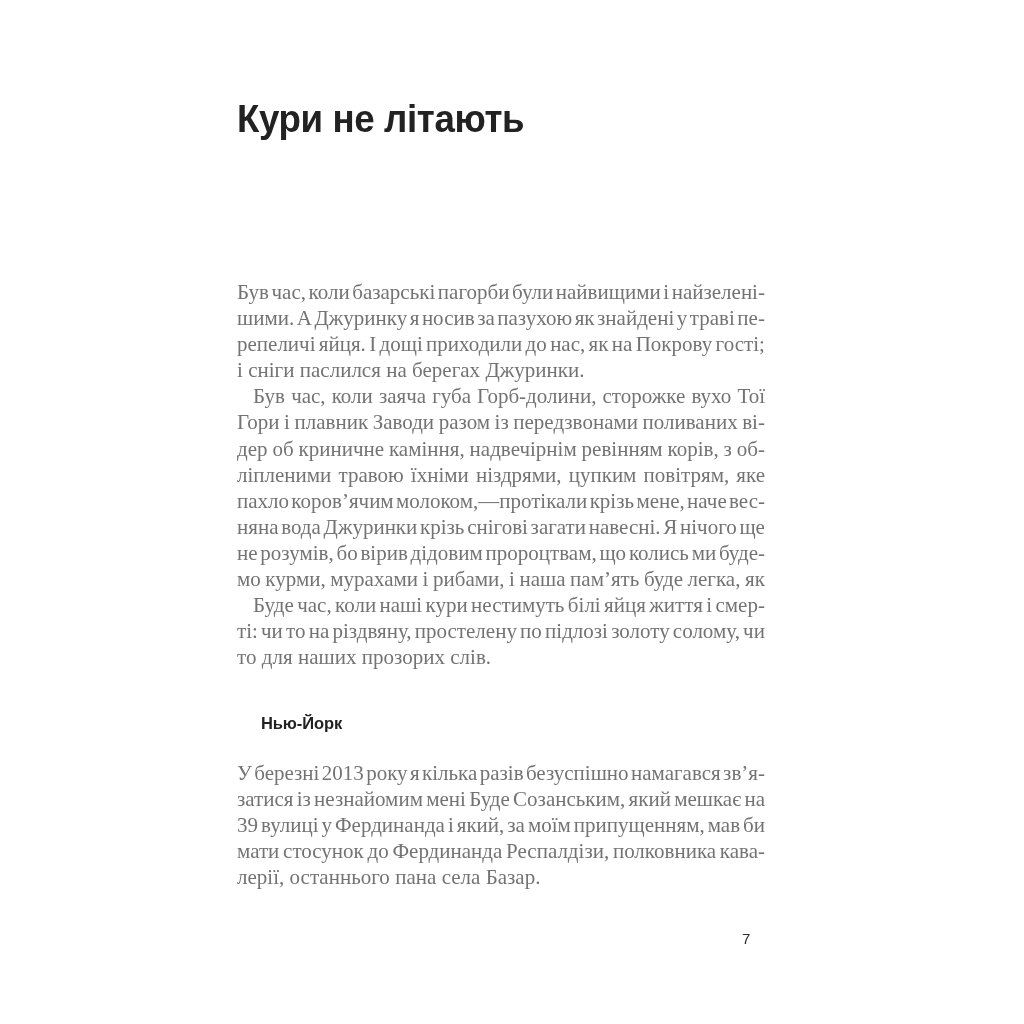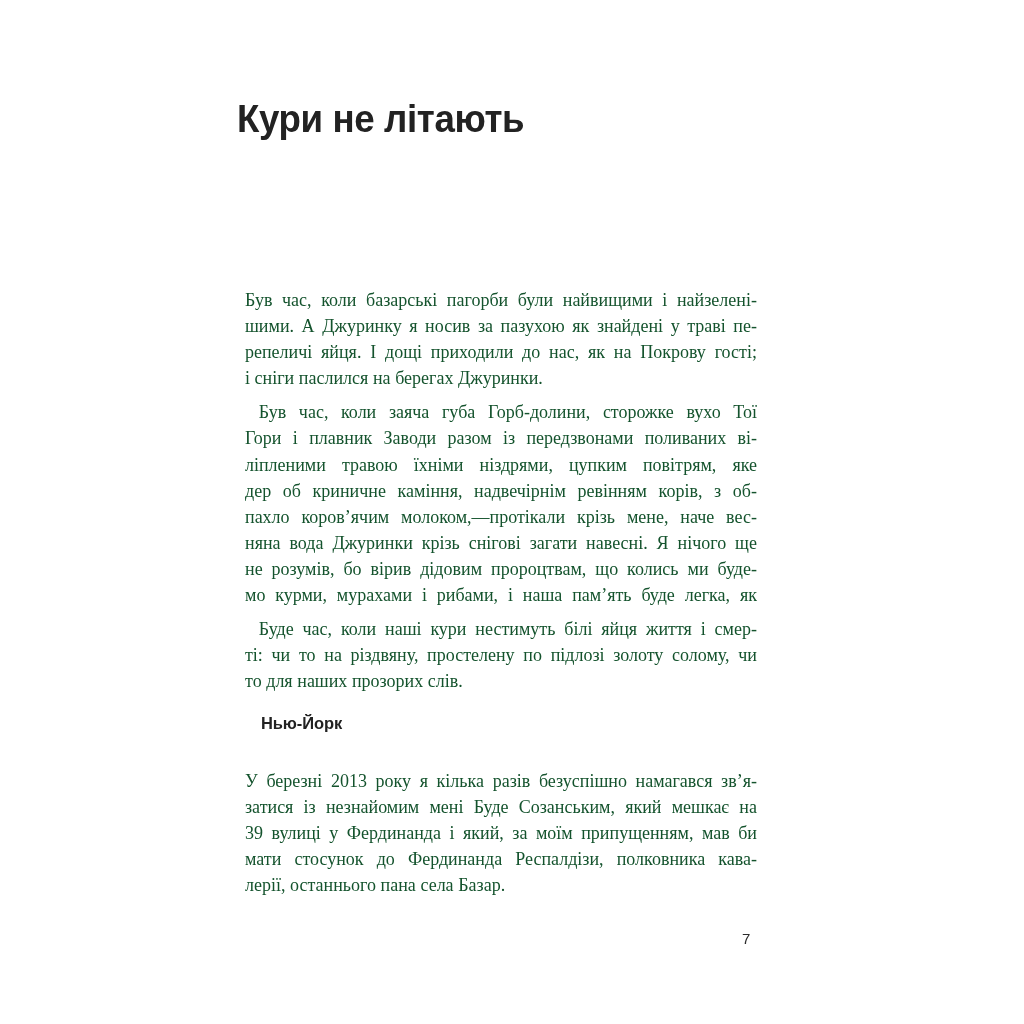--- a/index.html
+++ b/index.html
@@ -45,25 +45,25 @@
 
   
   .text-column {
     position: absolute;
     left: 237px;
     top: 279px;
     width: 528px;
   }
 
   .body-paragraph {
-    margin: 8px;
+    margin: 0;
     font-family: "Liberation Serif", "DejaVu Serif", serif;
-    font-size: 18px;
+    font-size: 21px;
     line-height: 26.1px;
-    color: #14532d;
+    color: #737373;
     text-align: justify;
     text-justify: inter-word;
     hyphens: manual;
     word-spacing: 0.1px;
   }
 
   .body-paragraph .ln {
     display: block;
     white-space: nowrap;
   }
@@ -124,22 +124,22 @@
   <div class="text-column">
     <p class="body-paragraph">
         <span class="ln just"><span>Був</span><span>час,</span><span>коли</span><span>базарські</span><span>пагорби</span><span>були</span><span>найвищими</span><span>і</span><span>найзелені-</span></span>
         <span class="ln just"><span>шими.</span><span>А</span><span>Джуринку</span><span>я</span><span>носив</span><span>за</span><span>пазухою</span><span>як</span><span>знайдені</span><span>у</span><span>траві</span><span>пе-</span></span>
         <span class="ln just"><span>репеличі</span><span>яйця.</span><span>І</span><span>дощі</span><span>приходили</span><span>до</span><span>нас,</span><span>як</span><span>на</span><span>Покрову</span><span>гості;</span></span>
         <span class="ln">і сніги паслился на берегах Джуринки.</span>
       </p>
     <p class="body-paragraph">
         <span class="ln just"><span>&nbsp;&nbsp;&nbsp;Був</span><span>час,</span><span>коли</span><span>заяча</span><span>губа</span><span>Горб-долини,</span><span>сторожке</span><span>вухо</span><span>Тої</span></span>
         <span class="ln just"><span>Гори</span><span>і</span><span>плавник</span><span>Заводи</span><span>разом</span><span>із</span><span>передзвонами</span><span>поливаних</span><span>ві-</span></span>
+        <span class="ln just"><span>дер</span><span>об</span><span>криничне</span><span>каміння,</span><span>надвечірнім</span><span>ревінням</span><span>корів,</span><span>з</span><span>об-</span></span>
         <span class="ln just"><span>ліпленими</span><span>травою</span><span>їхніми</span><span>ніздрями,</span><span>цупким</span><span>повітрям,</span><span>яке</span></span>
-        <span class="ln just"><span>дер</span><span>об</span><span>криничне</span><span>каміння,</span><span>надвечірнім</span><span>ревінням</span><span>корів,</span><span>з</span><span>об-</span></span>
         <span class="ln just"><span>пахло</span><span>коров’ячим</span><span>молоком,—протікали</span><span>крізь</span><span>мене,</span><span>наче</span><span>вес-</span></span>
         <span class="ln just"><span>няна</span><span>вода</span><span>Джуринки</span><span>крізь</span><span>снігові</span><span>загати</span><span>навесні.</span><span>Я</span><span>нічого</span><span>ще</span></span>
         <span class="ln just"><span>не</span><span>розумів,</span><span>бо</span><span>вірив</span><span>дідовим</span><span>пророцтвам,</span><span>що</span><span>колись</span><span>ми</span><span>буде-</span></span>
         <span class="ln just"><span>мо</span><span>курми,</span><span>мурахами</span><span>і</span><span>рибами,</span><span>і</span><span>наша</span><span>пам’ять</span><span>буде</span><span>легка,</span><span>як</span></span>
       </p>
     <p class="body-paragraph">
         <span class="ln just"><span>&nbsp;&nbsp;&nbsp;Буде</span><span>час,</span><span>коли</span><span>наші</span><span>кури</span><span>нестимуть</span><span>білі</span><span>яйця</span><span>життя</span><span>і</span><span>смер-</span></span>
         <span class="ln just"><span>ті:</span><span>чи</span><span>то</span><span>на</span><span>різдвяну,</span><span>простелену</span><span>по</span><span>підлозі</span><span>золоту</span><span>солому,</span><span>чи</span></span>
         <span class="ln">то для наших прозорих слів.</span>
       </p>

